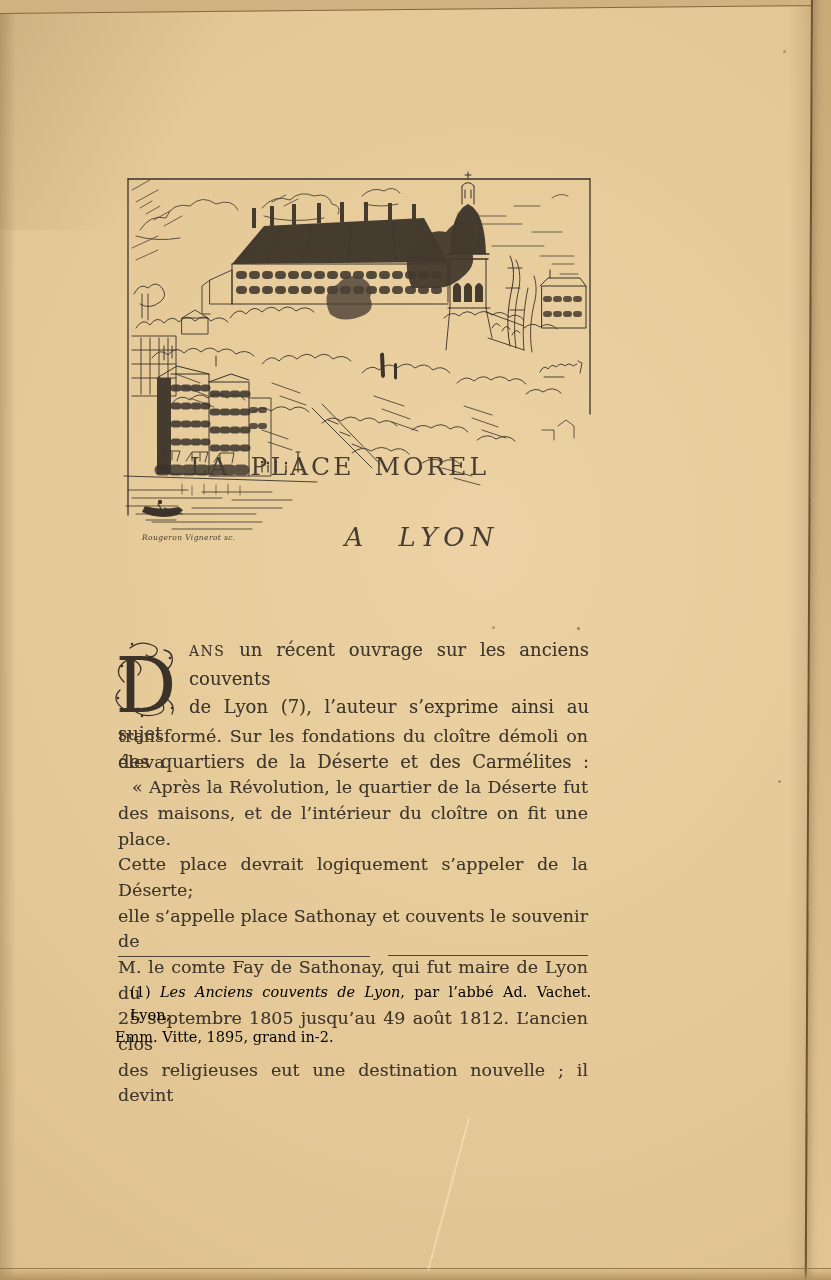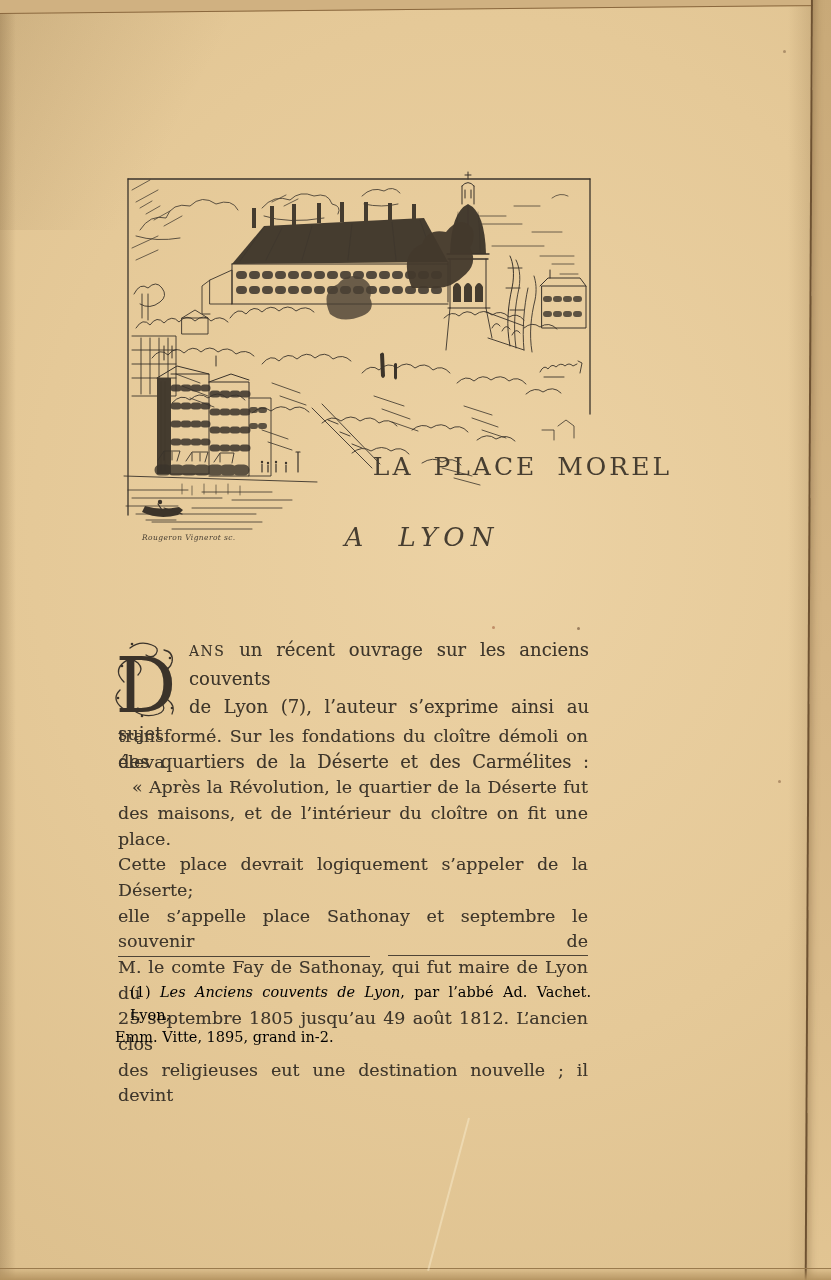--- a/index.html
+++ b/index.html
@@ -23,21 +23,21 @@
          transform:rotate(0.28deg);transform-origin:top left;
          box-shadow:inset 6px 0 8px -4px rgba(90,60,30,.35);}
   .bottom-edge{position:absolute;left:0;top:1268px;width:831px;height:12px;
          border-top:1px solid rgba(122,94,56,.45);
          background:linear-gradient(180deg, rgba(150,115,70,.05), #b3925f);}
   .scratch{position:absolute;left:468px;top:1118px;width:1.5px;height:158px;
          background:rgba(255,246,222,.38);transform:rotate(15deg);transform-origin:top center;}
   .speck{position:absolute;border-radius:50%;}
   
   .ink{color:#3e362b;text-shadow:0 0 .5px rgba(70,60,45,.35);}
-  .title{position:absolute;left:190px;top:452px;width:482px;text-align:right;
+  .title{position:absolute;left:190px;top:452px;width:482px;text-align:left;
          font-size:25px;letter-spacing:3px;word-spacing:9px;color:#473e31;}
   .subtitle{position:absolute;left:182px;top:522px;width:480px;text-align:center;
          font-style:italic;font-size:26px;letter-spacing:6px;word-spacing:15px;color:#473e31;}
   .intro{position:absolute;left:118px;top:636px;width:471px;font-size:18px;line-height:27.4px;}
   .dropcap{float:left;width:68px;height:82px;margin:2px 9px 0 -6px;}
   .jline{text-align:justify;text-align-last:justify;white-space:normal;}
   .lead{font-size:14px;letter-spacing:1.5px;}
   .quote{position:absolute;left:118px;top:724px;width:470px;font-size:17.5px;line-height:25.65px;}
   .q-first{padding-left:14px;}
   .rule{position:absolute;height:0;border-top:1.6px solid #4e4436;}
@@ -214,21 +214,21 @@
     <div class="jline"><span class="lead">ANS</span> <span>un récent ouvrage sur les anciens couvents</span></div>
     <div class="jline">de Lyon (7), l’auteur s’exprime ainsi au sujet</div>
     <div class="jline">des quartiers de la Déserte et des Carmélites :</div>
   </div>
 
   <div class="quote ink">
     <div class="jline">transformé. Sur les fondations du cloître démoli on éleva</div>
     <div class="jline q-first">« Après la Révolution, le quartier de la Déserte fut</div>
     <div class="jline">des maisons, et de l’intérieur du cloître on fit une place.</div>
     <div class="jline">Cette place devrait logiquement s’appeler de la Déserte;</div>
-    <div class="jline">elle s’appelle place Sathonay et septembre le souvenir de</div>
+    <div class="jline">elle s’appelle place Sathonay et couvents le souvenir de</div>
     <div class="jline">M. le comte Fay de Sathonay, qui fut maire de Lyon du</div>
     <div class="jline">25 septembre 1805 jusqu’au 49 août 1812. L’ancien clos</div>
     <div class="jline">des religieuses eut une destination nouvelle ; il devint</div>
   </div>
 
   <div class="rule rule1"></div>
   <div class="rule rule2"></div>
   <div class="footnote">
     <div class="fn1"><span>(1)</span> <span class="it">Les Anciens couvents de Lyon</span><span>, par l’abbé Ad. Vachet. Lyon,</span></div>
     <div>Emm. Vitte, 1895, grand in-2.</div>

